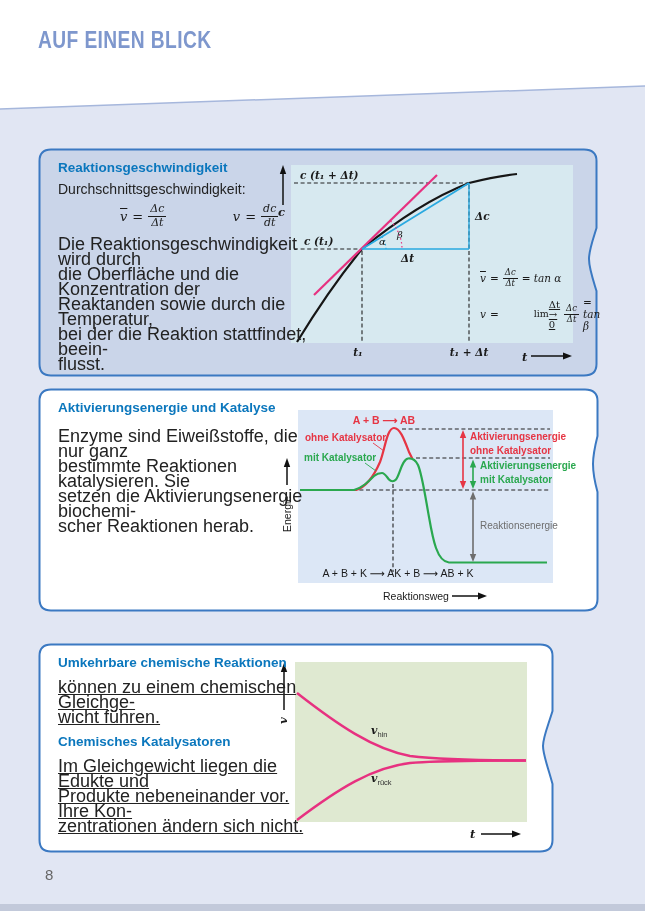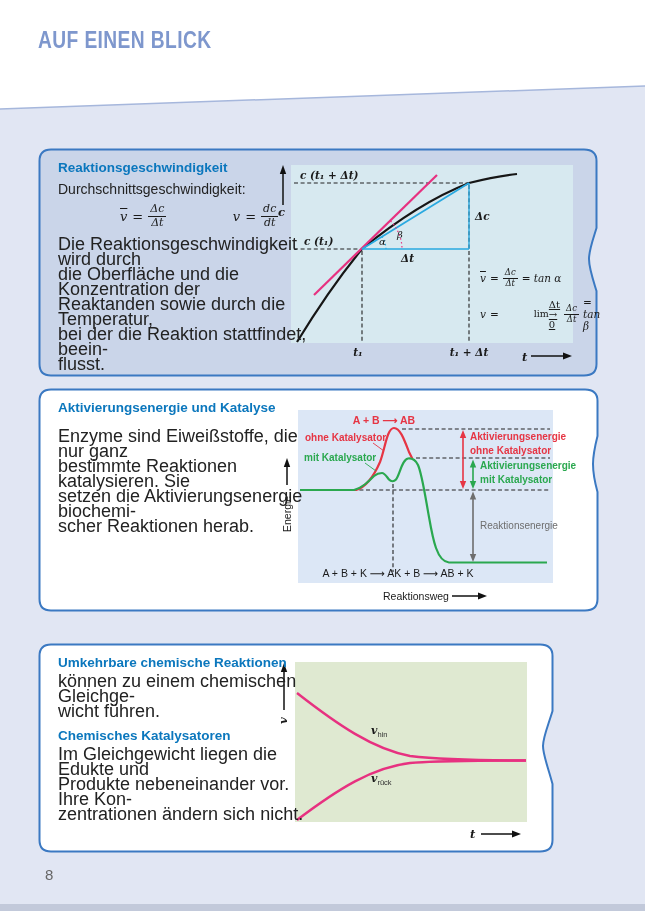--- a/index.html
+++ b/index.html
@@ -11,21 +11,21 @@
   #header{position:absolute;left:38px;top:26px;z-index:2;font-size:24px;font-weight:bold;
           color:#7e97cd;letter-spacing:.5px;transform:scaleX(.8);transform-origin:left top;
           white-space:nowrap;}
   #page-number{position:absolute;left:45px;top:866px;z-index:2;font-size:15px;color:#666;}
   .panel{position:absolute;z-index:1;}
   .panel-shape{position:absolute;left:0;top:0;}
   .content{position:absolute;left:20px;top:0;width:262px;z-index:2;}
   .p-title{font-size:13.5px;font-weight:bold;color:#0b77bd;margin:11px 0 0 0;line-height:18px;}
   .p-label{font-size:14px;margin:5px 0 0 0;line-height:15px;}
   .para{font-size:18px;line-height:15px;white-space:pre-line;margin:8px 0 0 0;}
-  .para.mt6{margin-top:6px;} .para.mt5{margin-top:2px;} .para.mt12{margin-top:12px;}
+  .para.mt6{margin-top:6px;} .para.mt5{margin-top:8px;text-decoration:underline;} .para.mt12{margin-top:12px;}
   
   .mrow{display:inline-flex;align-items:center;gap:5px;
         font-family:"DejaVu Serif",serif;font-style:italic;font-size:13px;color:#1a1a1a;}
   .flow-eq{margin:6px 0 0 62px;}
   .frac{display:inline-flex;flex-direction:column;align-items:center;line-height:1.15;font-size:11px;}
   .frac .num{border-bottom:1px solid currentColor;padding:0 2px;}
   .frac .den{padding:0 2px;}
   .ovl{text-decoration:overline;}
   .geq{position:absolute;z-index:3;}
   .geq .mrow{font-size:10.5px;gap:4px;}

